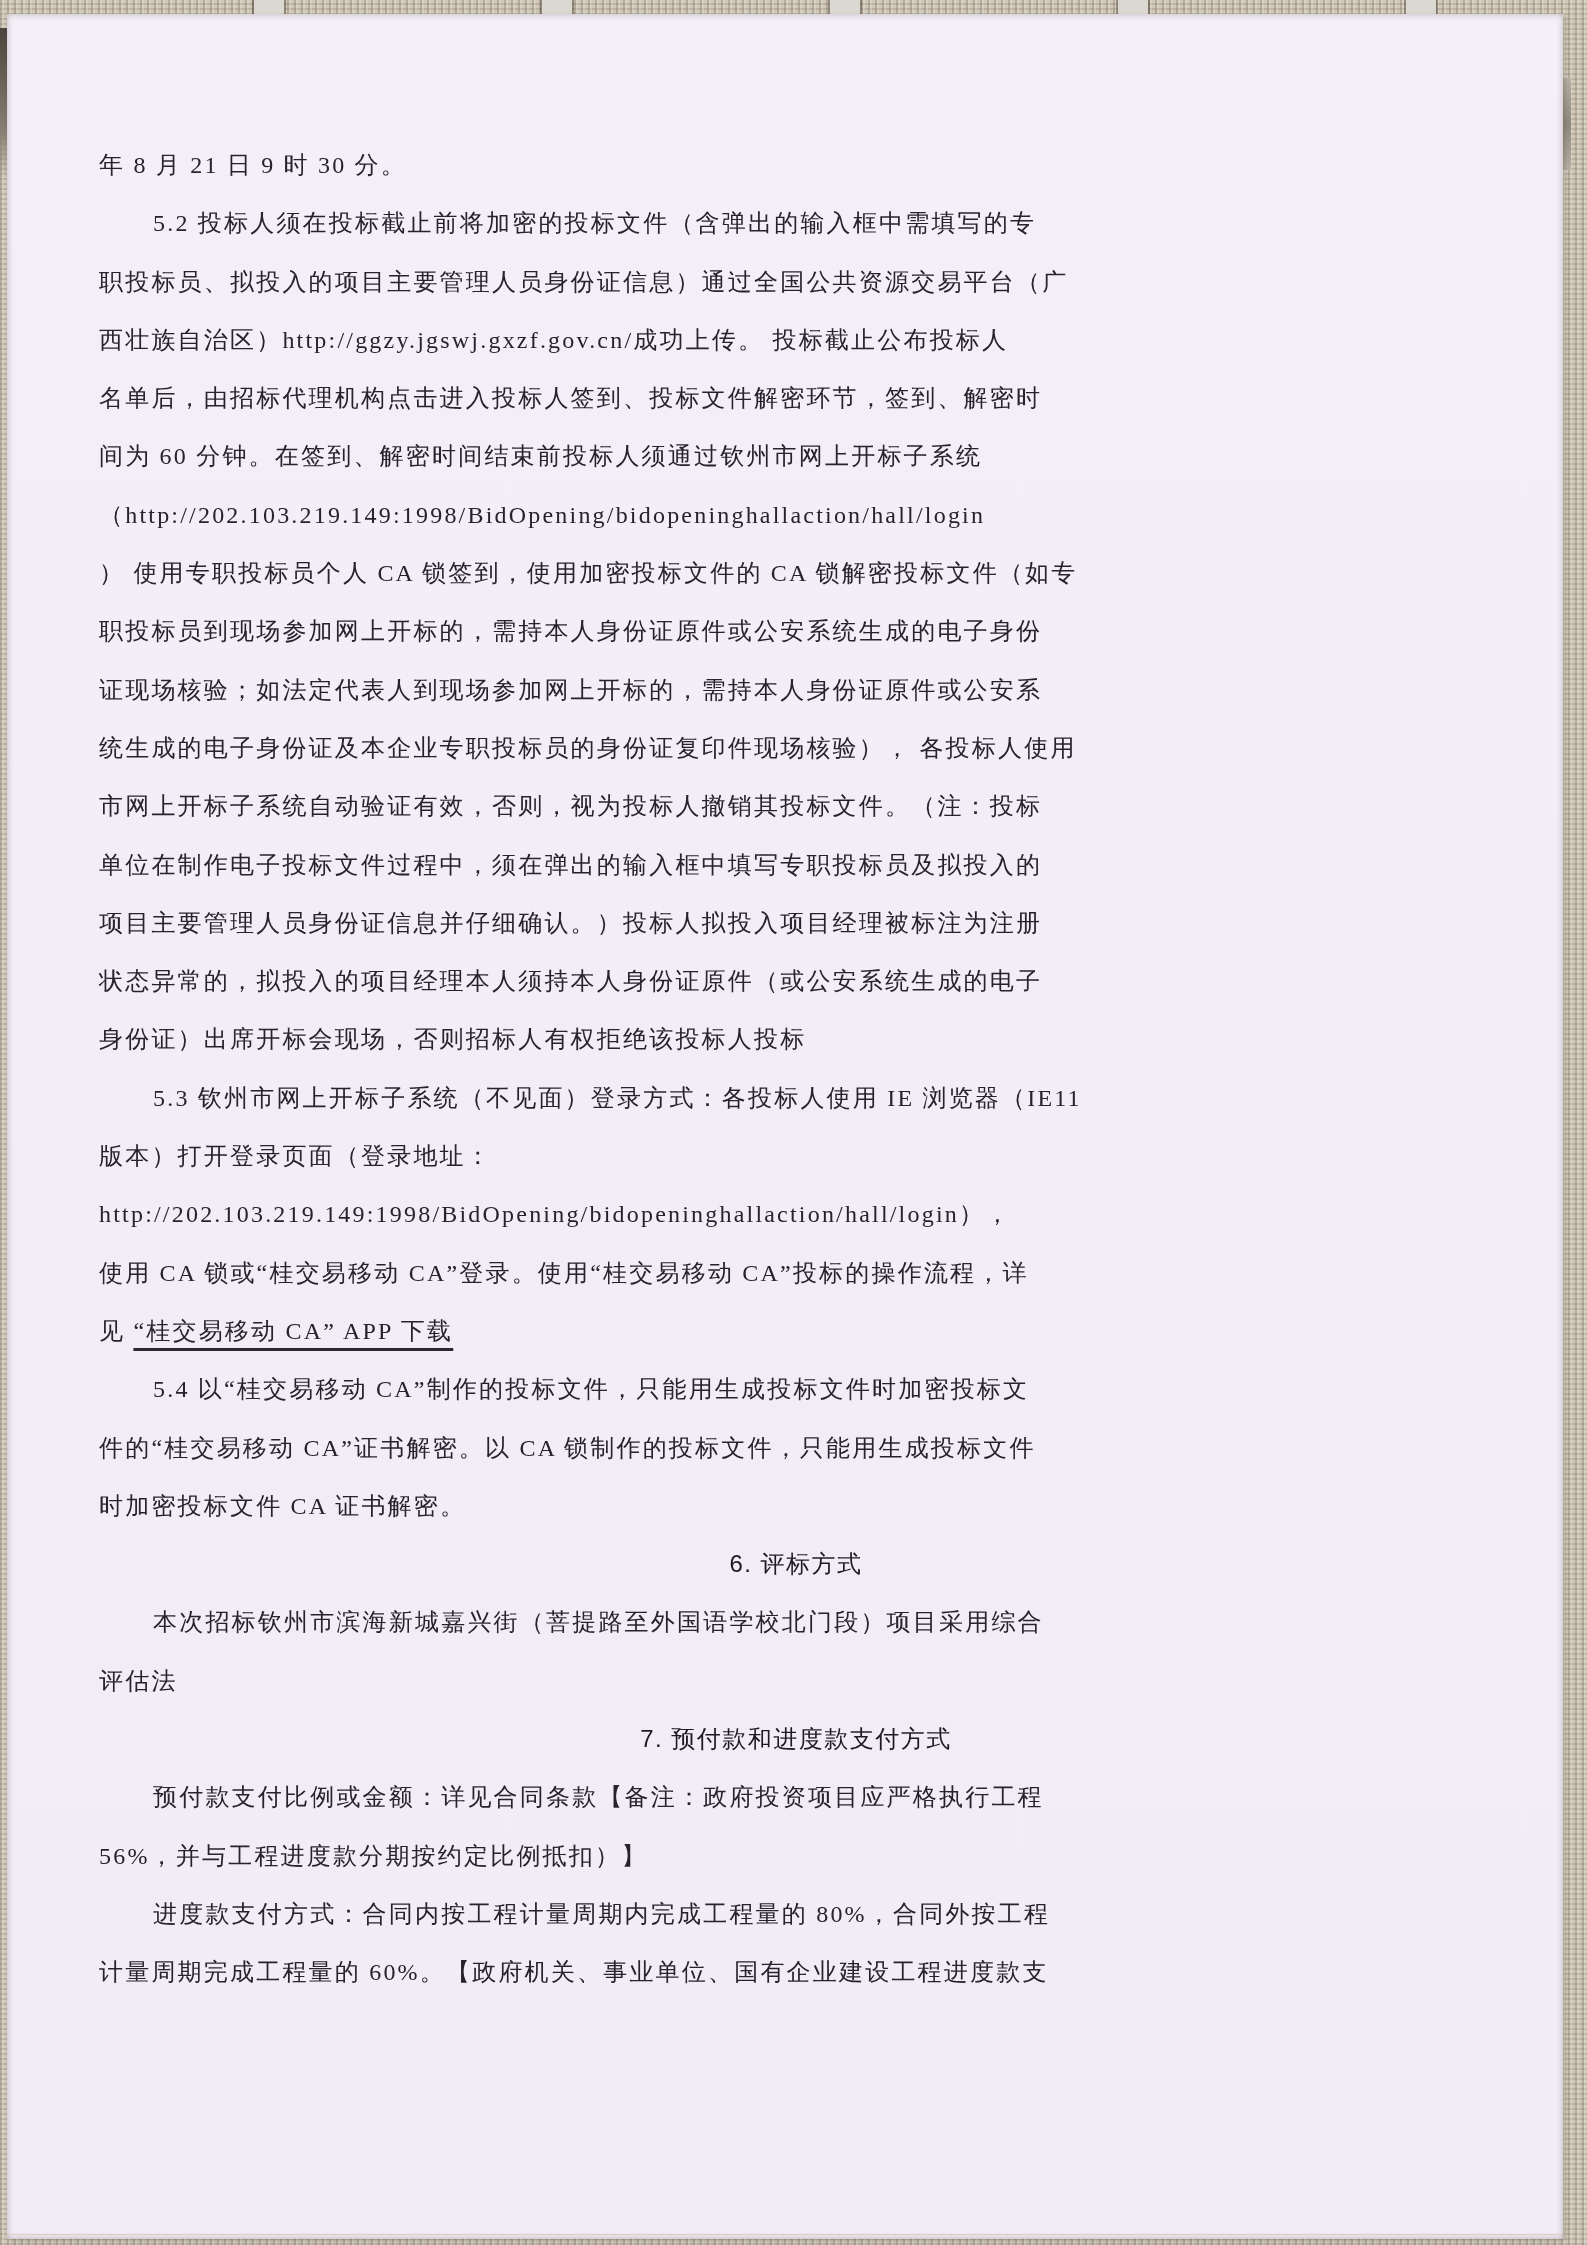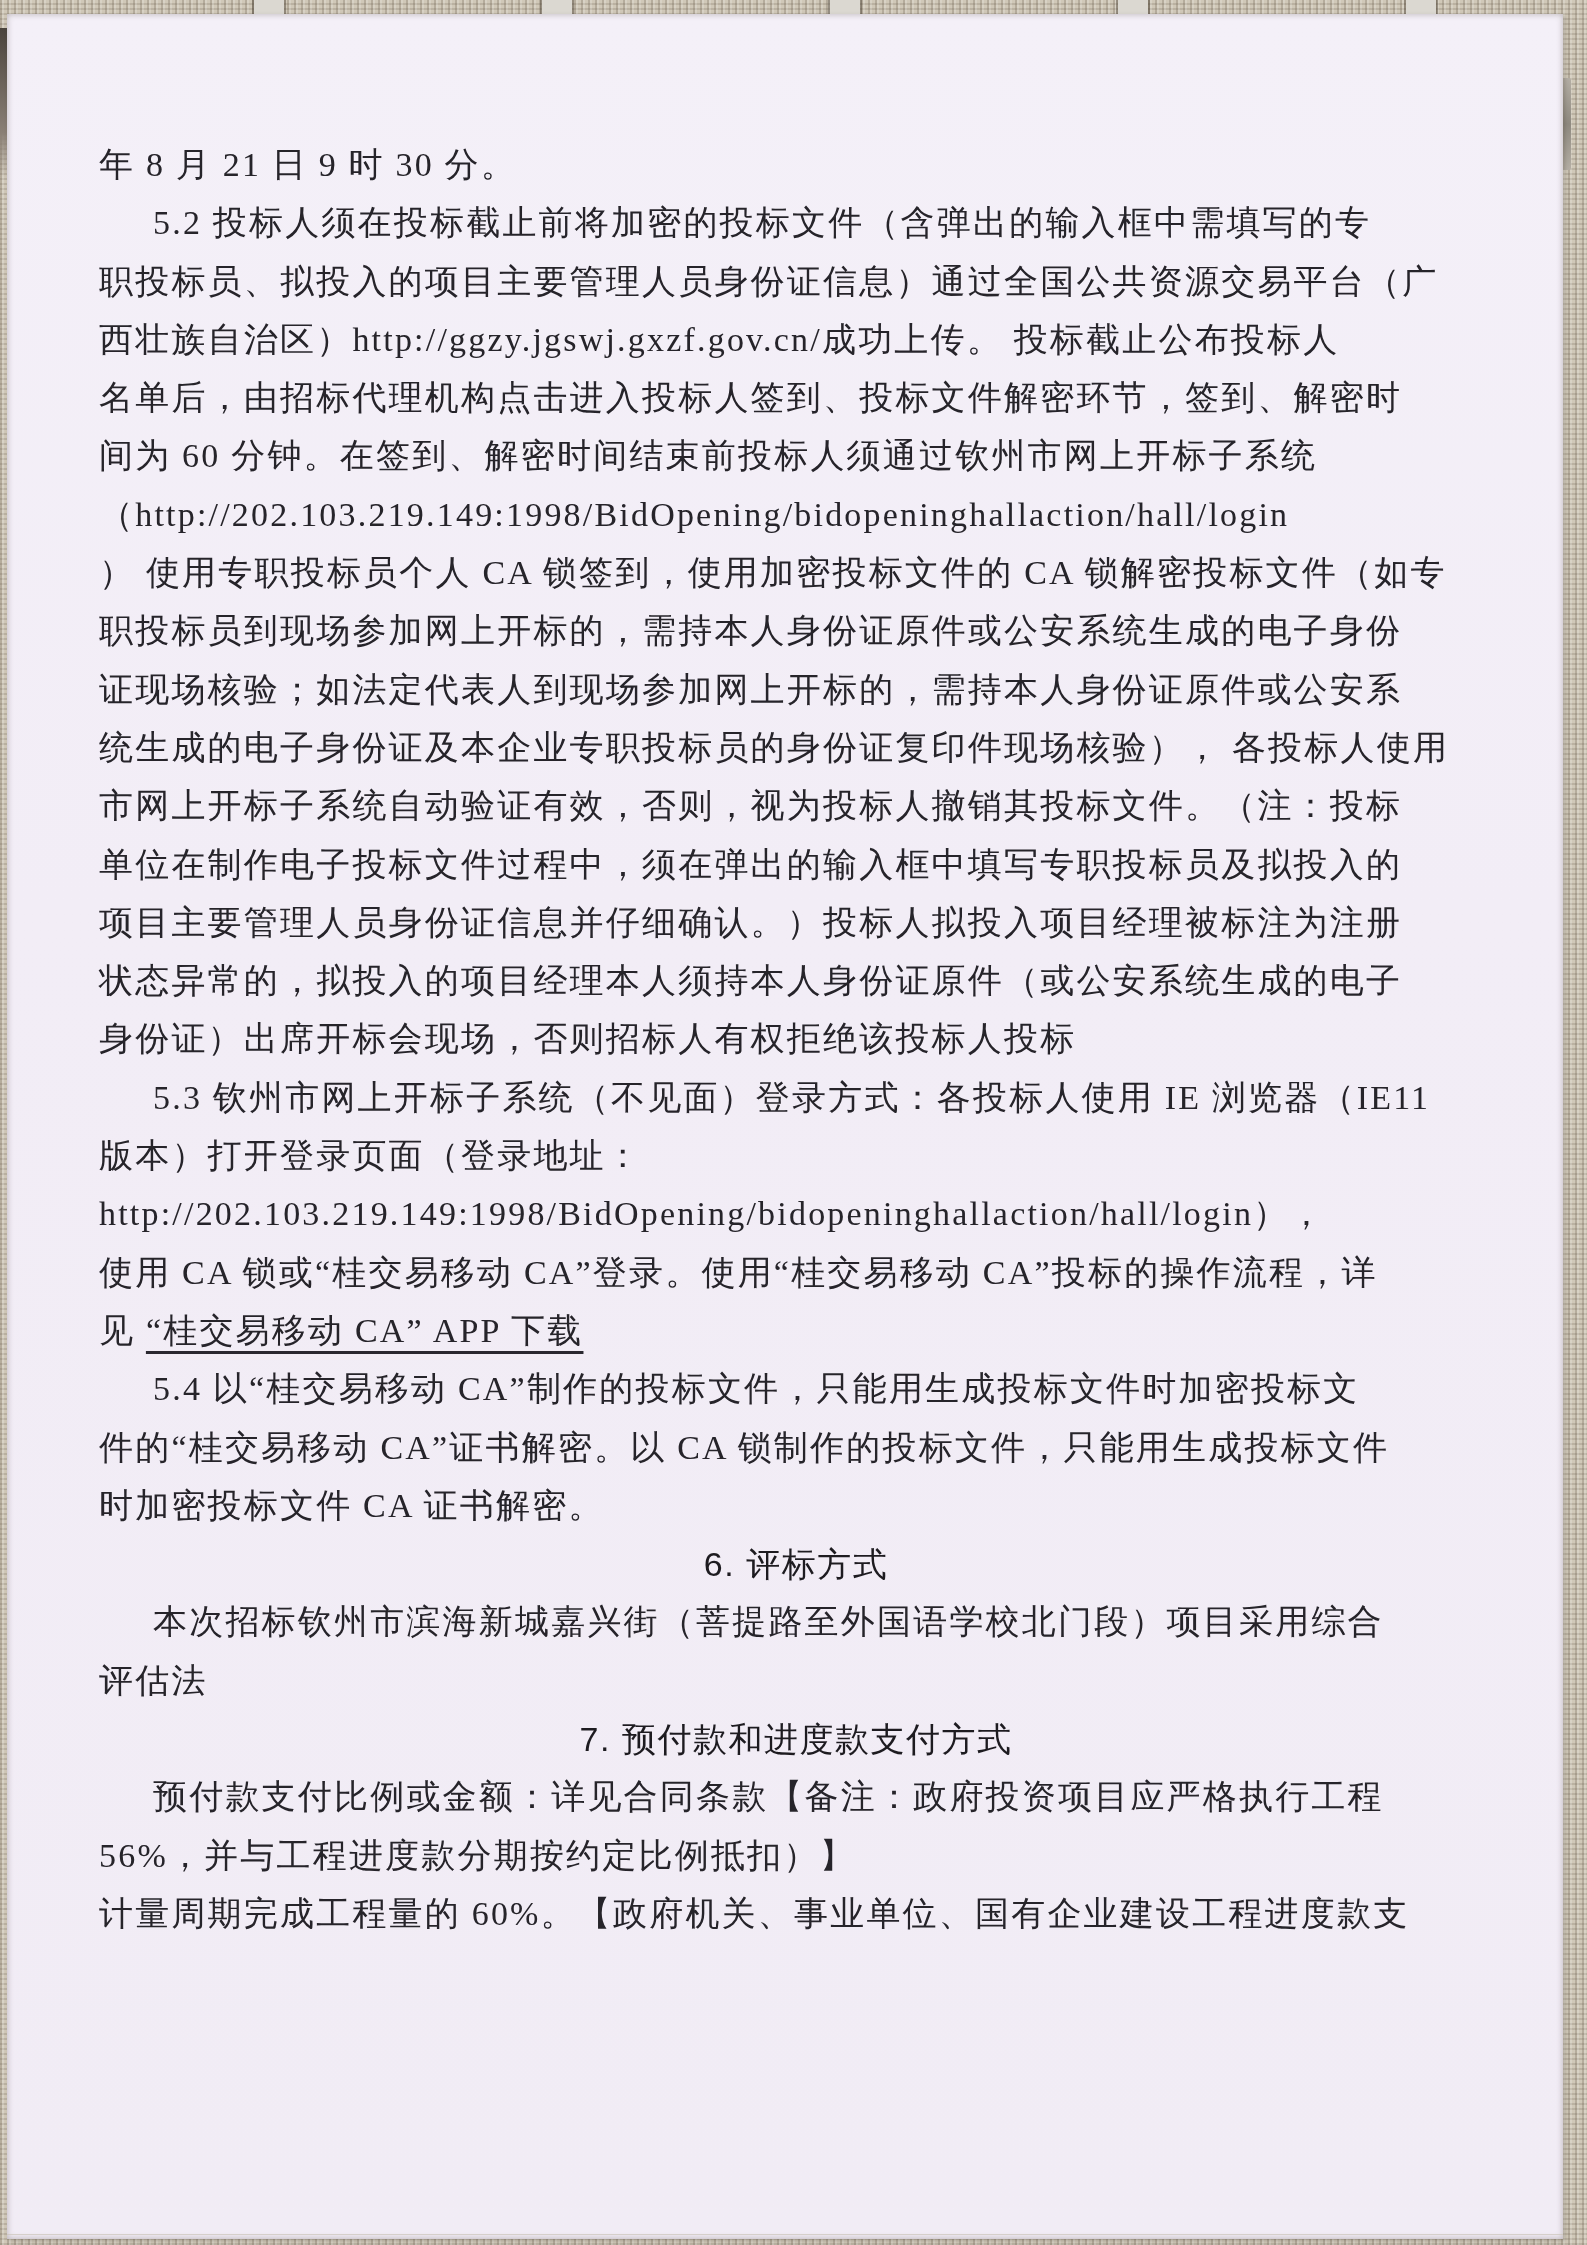--- a/index.html
+++ b/index.html
@@ -37,21 +37,21 @@
     position:absolute;left:7px;top:14px;right:24px;bottom:6px;
     background:linear-gradient(180deg,#f4f0f8 0%,#f2edf6 40%,#f1ecf5 100%);
     box-shadow:0 0 6px rgba(70,60,50,.35) inset, 2px 2px 4px rgba(60,50,40,.25);
   }
   .paper:after{ 
     content:"";position:absolute;left:0;right:0;bottom:4px;height:1px;
     background:#cdc6bb;opacity:.7;
   }
   .doc{
     position:absolute;left:92px;right:70px;top:122px;
-    font-size:34px;color:#26242a;letter-spacing:2.2px;
+    font-size:24px;color:#26242a;letter-spacing:2.2px;
     -webkit-font-smoothing:antialiased;
   }
   .line{
     height:58.3px;line-height:58.3px;white-space:nowrap;
   }
   .line.indent{padding-left:54px;}
   .line.heading{
     font-family:"Liberation Sans","DejaVu Sans",sans-serif;
     font-weight:normal;letter-spacing:1.5px;color:#1d1b20;text-align:center;
   }
@@ -95,16 +95,17 @@
         <div class="line"><span>见 </span><span class="u">“桂交易移动 CA” APP 下载</span></div>
         <div class="line indent"><span>5.4 以“桂交易移动 CA”制作的投标文件，只能用生成投标文件时加密投标文</span><span class="u"></span></div>
         <div class="line"><span>件的“桂交易移动 CA”证书解密。以 CA 锁制作的投标文件，只能用生成投标文件</span><span class="u"></span></div>
         <div class="line"><span>时加密投标文件 CA 证书解密。</span><span class="u"></span></div>
         <div class="line heading"><span>6. 评标方式</span><span class="u"></span></div>
         <div class="line indent"><span>本次招标钦州市滨海新城嘉兴街（菩提路至外国语学校北门段）项目采用综合</span><span class="u"></span></div>
         <div class="line"><span>评估法</span><span class="u"></span></div>
         <div class="line heading"><span>7. 预付款和进度款支付方式</span><span class="u"></span></div>
         <div class="line indent"><span>预付款支付比例或金额：详见合同条款【备注：政府投资项目应严格执行工程</span><span class="u"></span></div>
         <div class="line"><span>56%，并与工程进度款分期按约定比例抵扣）】</span><span class="u"></span></div>
+        <div class="line indent"><span>进度款支付方式：合同内按工程计量周期内完成工程量的 80%，合同外按工程</span><span class="u"></span></div>
         <div class="line"><span>计量周期完成工程量的 60%。【政府机关、事业单位、国有企业建设工程进度款支</span><span class="u"></span></div>
     </div>
   </div>
 </div>
 
 </body></html>

